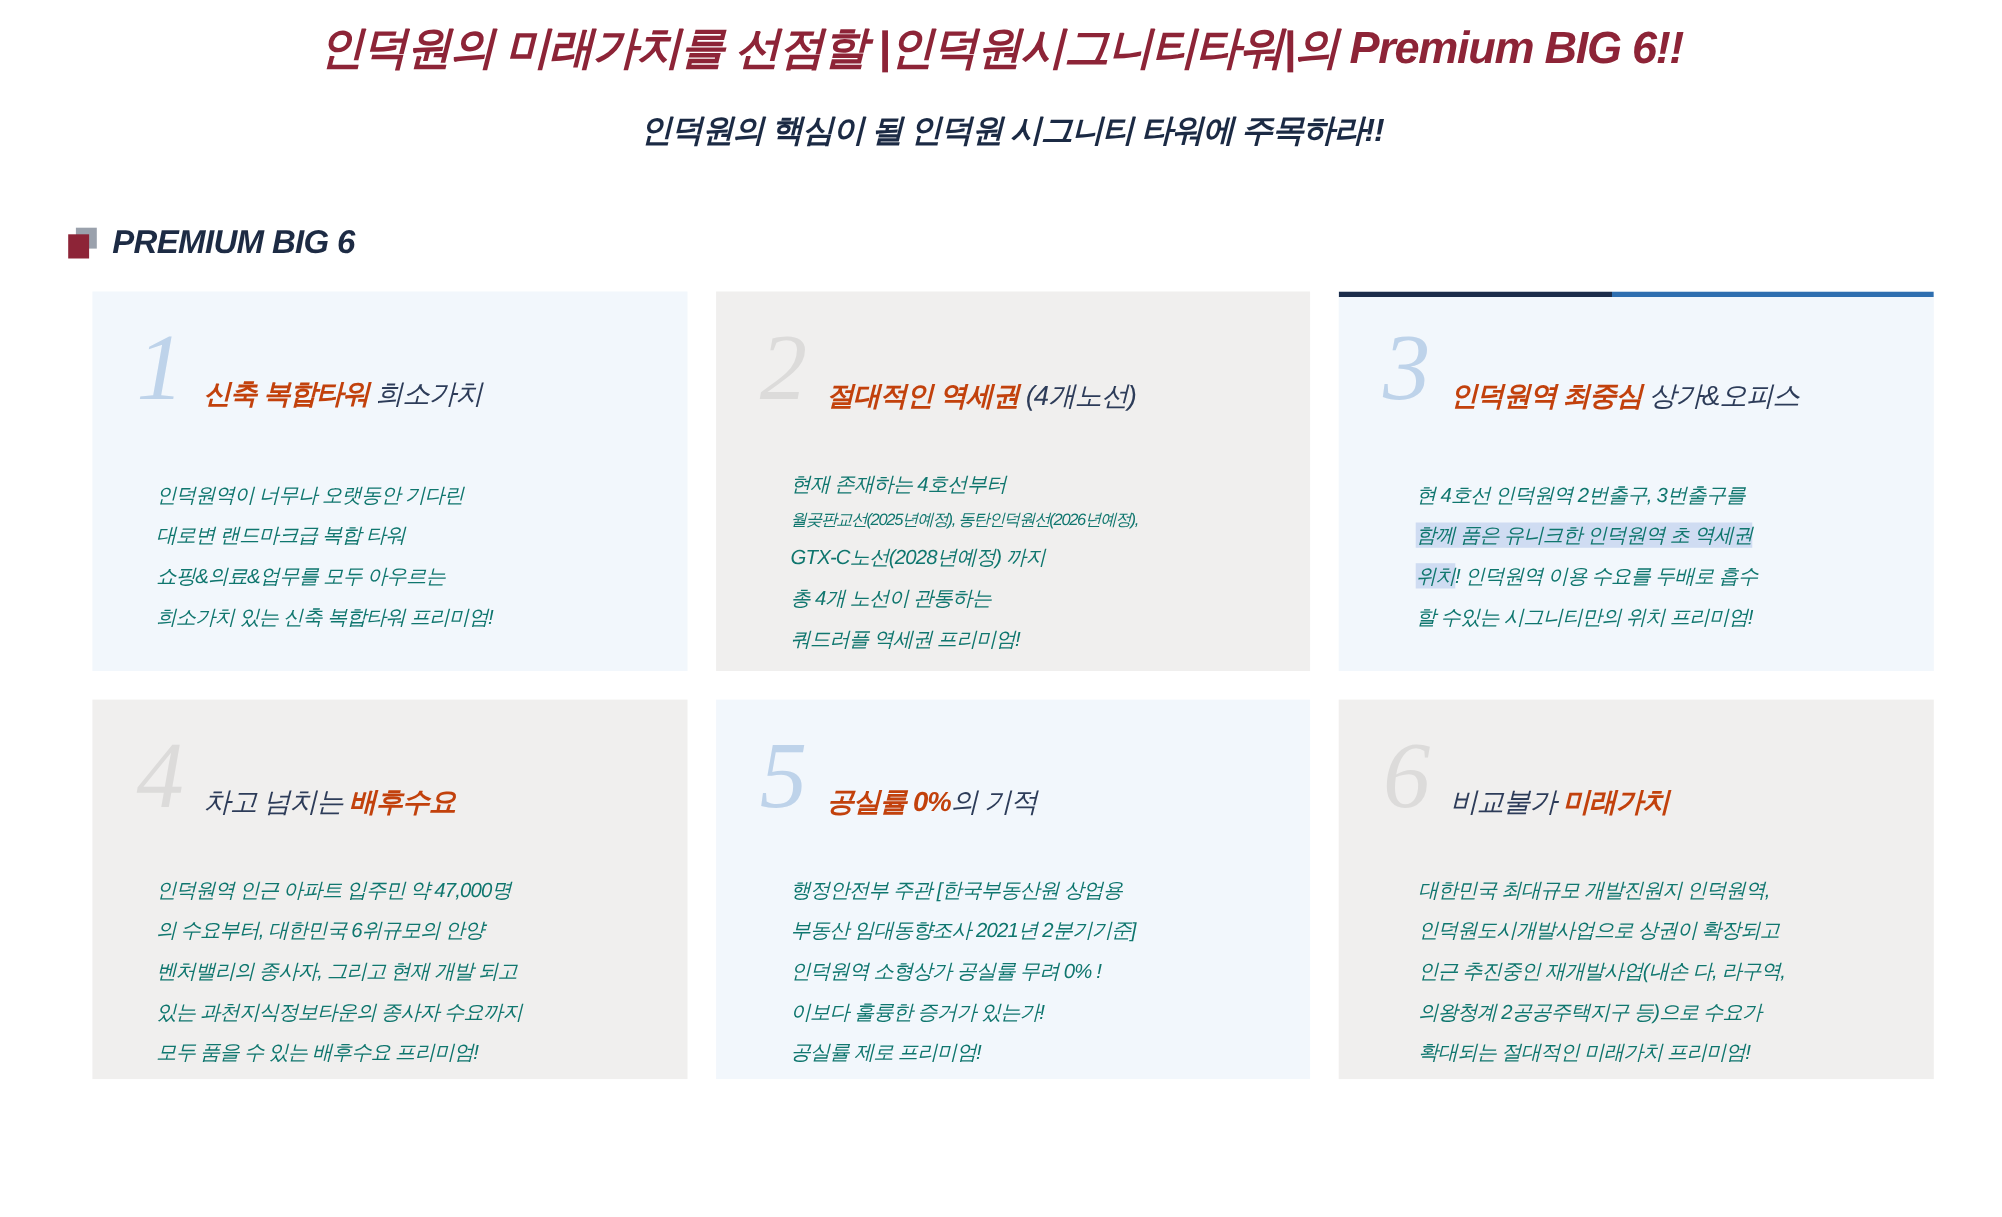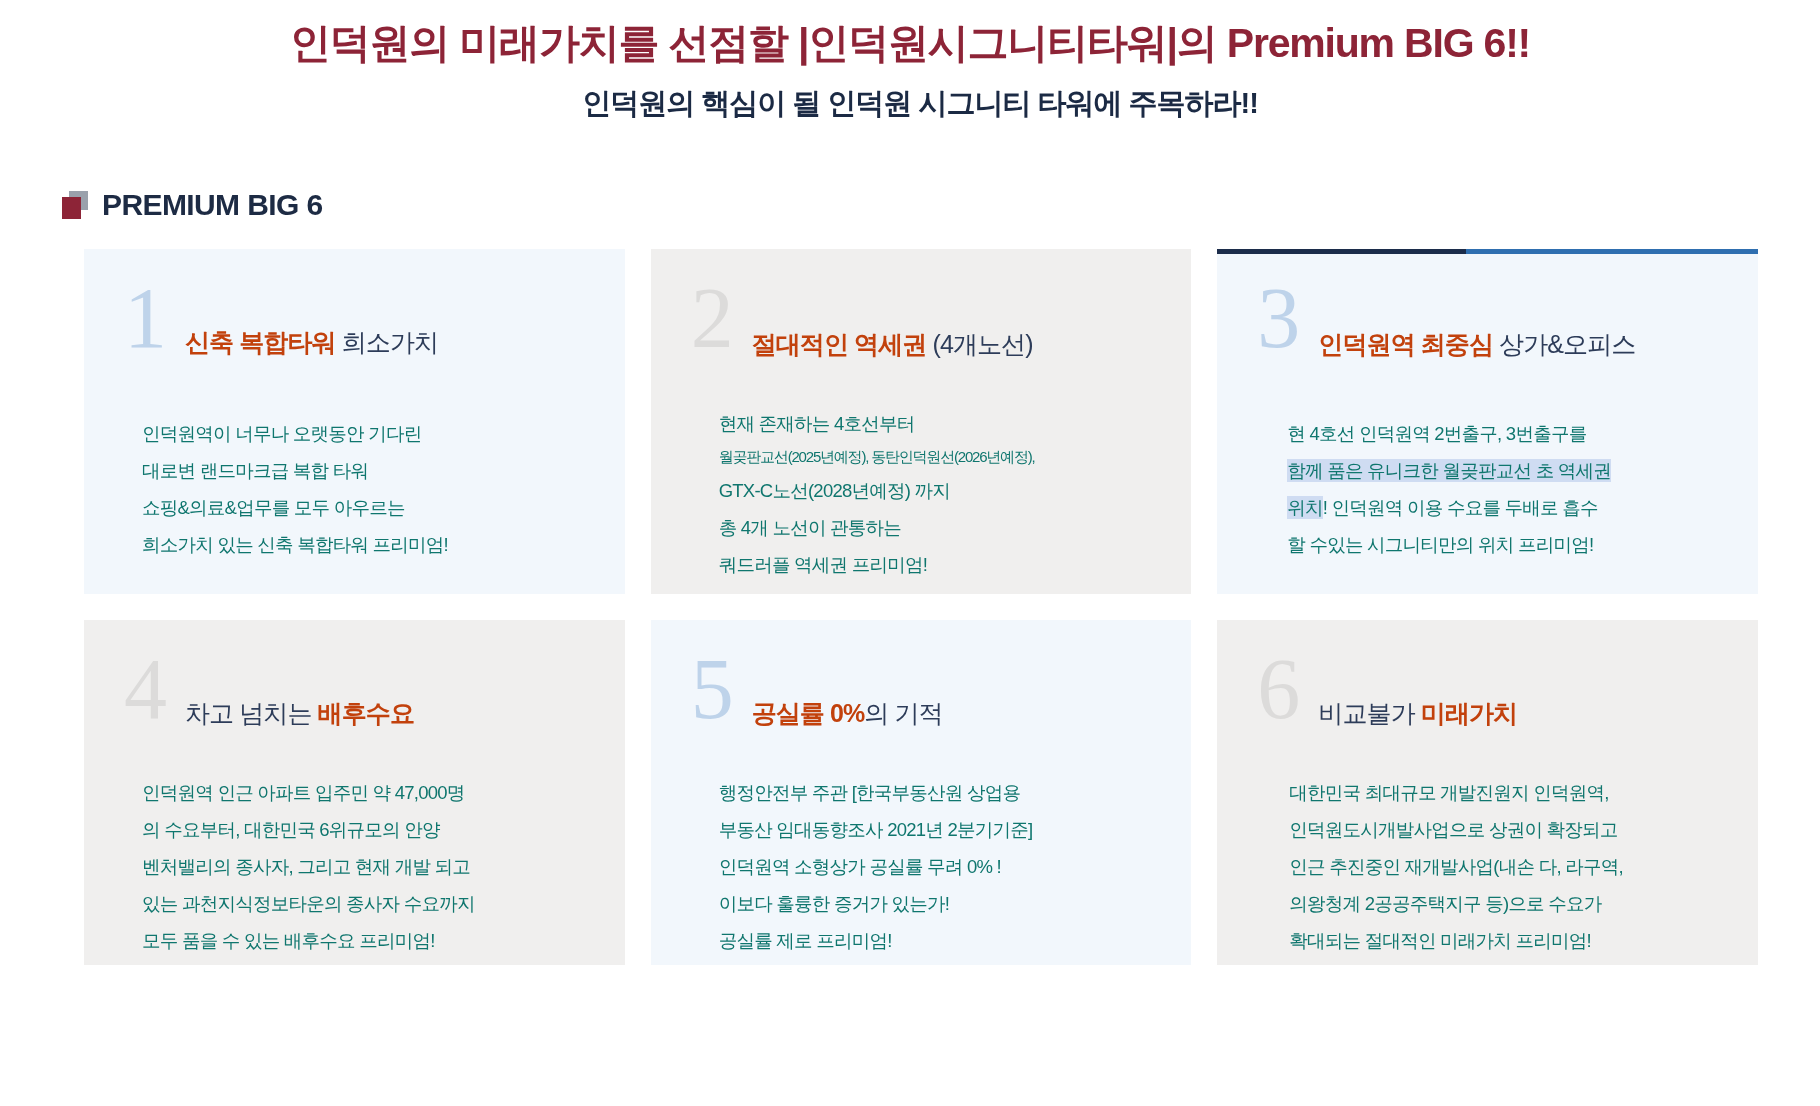--- a/index.html
+++ b/index.html
@@ -11,39 +11,40 @@
     background: #ffffff;
     font-family: "Liberation Sans", "DejaVu Sans", sans-serif;
     overflow: hidden;
   }
 
   .page {
     position: relative;
     width: 1820px;
     height: 1106px;
     background: #ffffff;
+    font-style: italic;
   }
 
   
   .header {
     text-align: center;
     padding-top: 18px;
   }
 
   .main-title {
     font-size: 41px;
     font-weight: bold;
     color: #8d2437;
     letter-spacing: -1.2px;
     line-height: 1.25;
     white-space: nowrap;
   }
 
   .sub-title {
-    margin-top: 16px;
+    margin-top: 32px;
     font-size: 29px;
     font-weight: bold;
     color: #1b2a44;
     letter-spacing: -1px;
     line-height: 1.3;
     white-space: nowrap;
     padding-left: 20px;
   }
 
   
@@ -227,21 +228,21 @@
           <div class="line">쿼드러플 역세권 프리미엄!</div>
         </div>
       </div>
       <div class="card tone-blue has-topbar" data-index="3">
         <div class="card-head">
           <div class="card-num num-blue">3</div>
           <div class="card-title"><b>인덕원역 최중심</b><span class="thin"> 상가&amp;오피스</span></div>
         </div>
         <div class="card-body">
           <div class="line">현 4호선 인덕원역 2번출구, 3번출구를</div>
-          <div class="line"><span class="hl">함께 품은 유니크한 월곶판교선 초 역세권</span></div>
+          <div class="line"><span class="hl">함께 품은 유니크한 인덕원역 초 역세권</span></div>
           <div class="line"><span class="hl">위치</span>! 인덕원역 이용 수요를 두배로 흡수</div>
           <div class="line">할 수있는 시그니티만의 위치 프리미엄!</div>
         </div>
       </div>
       <div class="card tone-gray" data-index="4">
         <div class="card-head">
           <div class="card-num num-gray">4</div>
           <div class="card-title"><span class="thin">차고 넘치는 </span><b>배후수요</b></div>
         </div>
         <div class="card-body">

